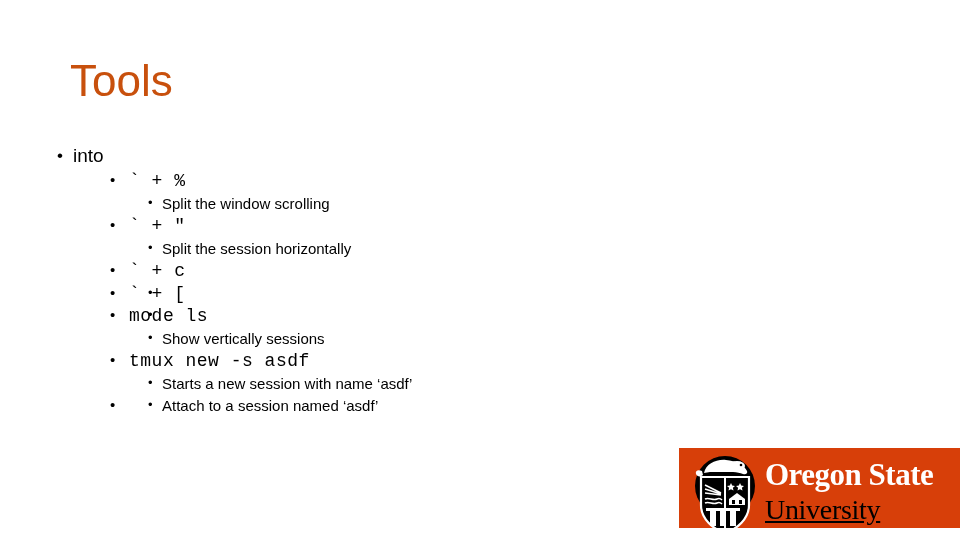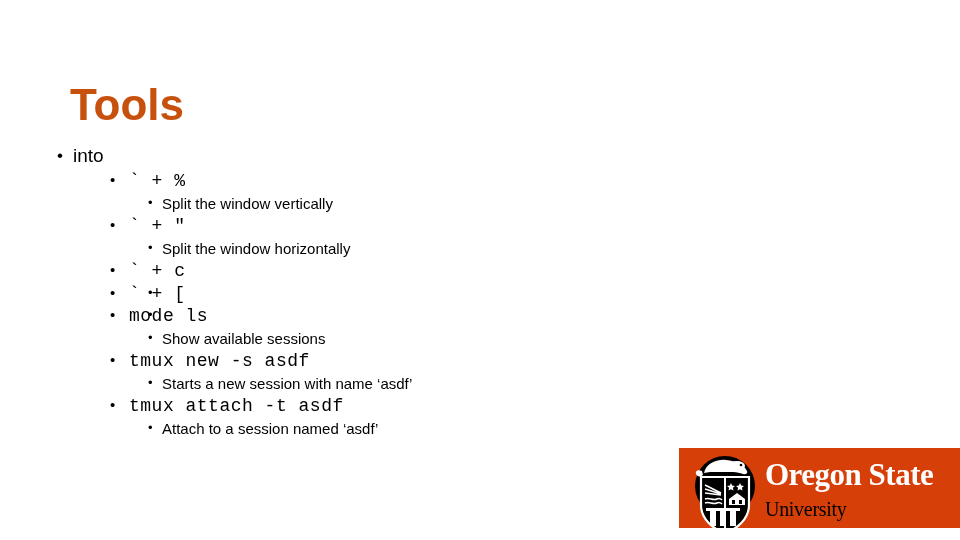--- a/index.html
+++ b/index.html
@@ -19,25 +19,24 @@
   }
 
   
   #slide-title {
     position: absolute;
     left: 70px;
     top: 56px;
     font-family: "Liberation Sans", sans-serif;
     font-size: 44px;
     line-height: 50px;
-    font-weight: 700;
+    font-weight: 400;
     color: #c8500d;
     letter-spacing: 0px;
     white-space: nowrap;
-    margin-top: 24px;
   }
 
   
   #body-outline {
     position: absolute;
     left: 0;
     top: 142px;
     width: 680px;
   }
 
@@ -125,49 +124,50 @@
     font-weight: 700;
     font-size: 31px;
     line-height: 34px;
     color: #ffffff;
     white-space: nowrap;
     letter-spacing: -0.5px;
   }
   .osu-line2 {
     font-family: "Liberation Serif", "DejaVu Serif", serif;
     font-weight: 400;
-    font-size: 20px;
+    font-size: 28px;
     line-height: 35px;
     color: #000000;
     white-space: nowrap;
     letter-spacing: -0.3px;
+    text-decoration: underline;
   }
 </style>
 </head>
 <body>
 
 <div id="slide">
 
   <div id="slide-title">Tools</div>
 
   <div id="body-outline">
       <div class="li lvl1"><span class="bullet">•</span><span class="txt">into</span></div>
       <div class="li lvl2"><span class="bullet">•</span><span class="txt">`  +  %</span></div>
-      <div class="li lvl3"><span class="bullet">•</span><span class="txt">Split the window vertically</span></div>
+      <div class="li lvl3"><span class="bullet">•</span><span class="txt">Split the window scrolling</span></div>
       <div class="li lvl2"><span class="bullet">•</span><span class="txt">`  +  "</span></div>
-      <div class="li lvl3"><span class="bullet">•</span><span class="txt">Split the window horizontally</span></div>
+      <div class="li lvl3"><span class="bullet">•</span><span class="txt">Split the session horizontally</span></div>
       <div class="li lvl2"><span class="bullet">•</span><span class="txt">`  +  c</span></div>
       <div class="li lvl3"><span class="bullet">•</span></div>
       <div class="li lvl2"><span class="bullet">•</span><span class="txt">`  +  [</span></div>
       <div class="li lvl3"><span class="bullet">•</span></div>
       <div class="li lvl2"><span class="bullet">•</span><span class="txt">mode ls</span></div>
-      <div class="li lvl3"><span class="bullet">•</span><span class="txt">Show available sessions</span></div>
+      <div class="li lvl3"><span class="bullet">•</span><span class="txt">Show vertically sessions</span></div>
       <div class="li lvl2"><span class="bullet">•</span><span class="txt">tmux new -s asdf</span></div>
       <div class="li lvl3"><span class="bullet">•</span><span class="txt">Starts a new session with name ‘asdf’</span></div>
-      <div class="li lvl2"><span class="bullet">•</span><span class="txt">tmux attach -t asdf</span></div>
+      <div class="li lvl2"><span class="bullet">•</span></div>
       <div class="li lvl3"><span class="bullet">•</span><span class="txt">Attach to a session named ‘asdf’</span></div>
     </div>
 
   <div id="osu-logo">
     <svg id="osu-shield" viewBox="0 0 70 82">
 
       <circle cx="35" cy="33" r="30" fill="#000000"></circle>
 
       <path d="M14 20 C16 11, 26 6, 36 7 C46 8, 54 12, 57 18 C58 20, 56 22, 53 21 C50 20, 47 19, 43 19 L20 19 Z" fill="#ffffff"></path>
       <ellipse cx="47" cy="13" rx="8" ry="5" fill="#ffffff"></ellipse>

